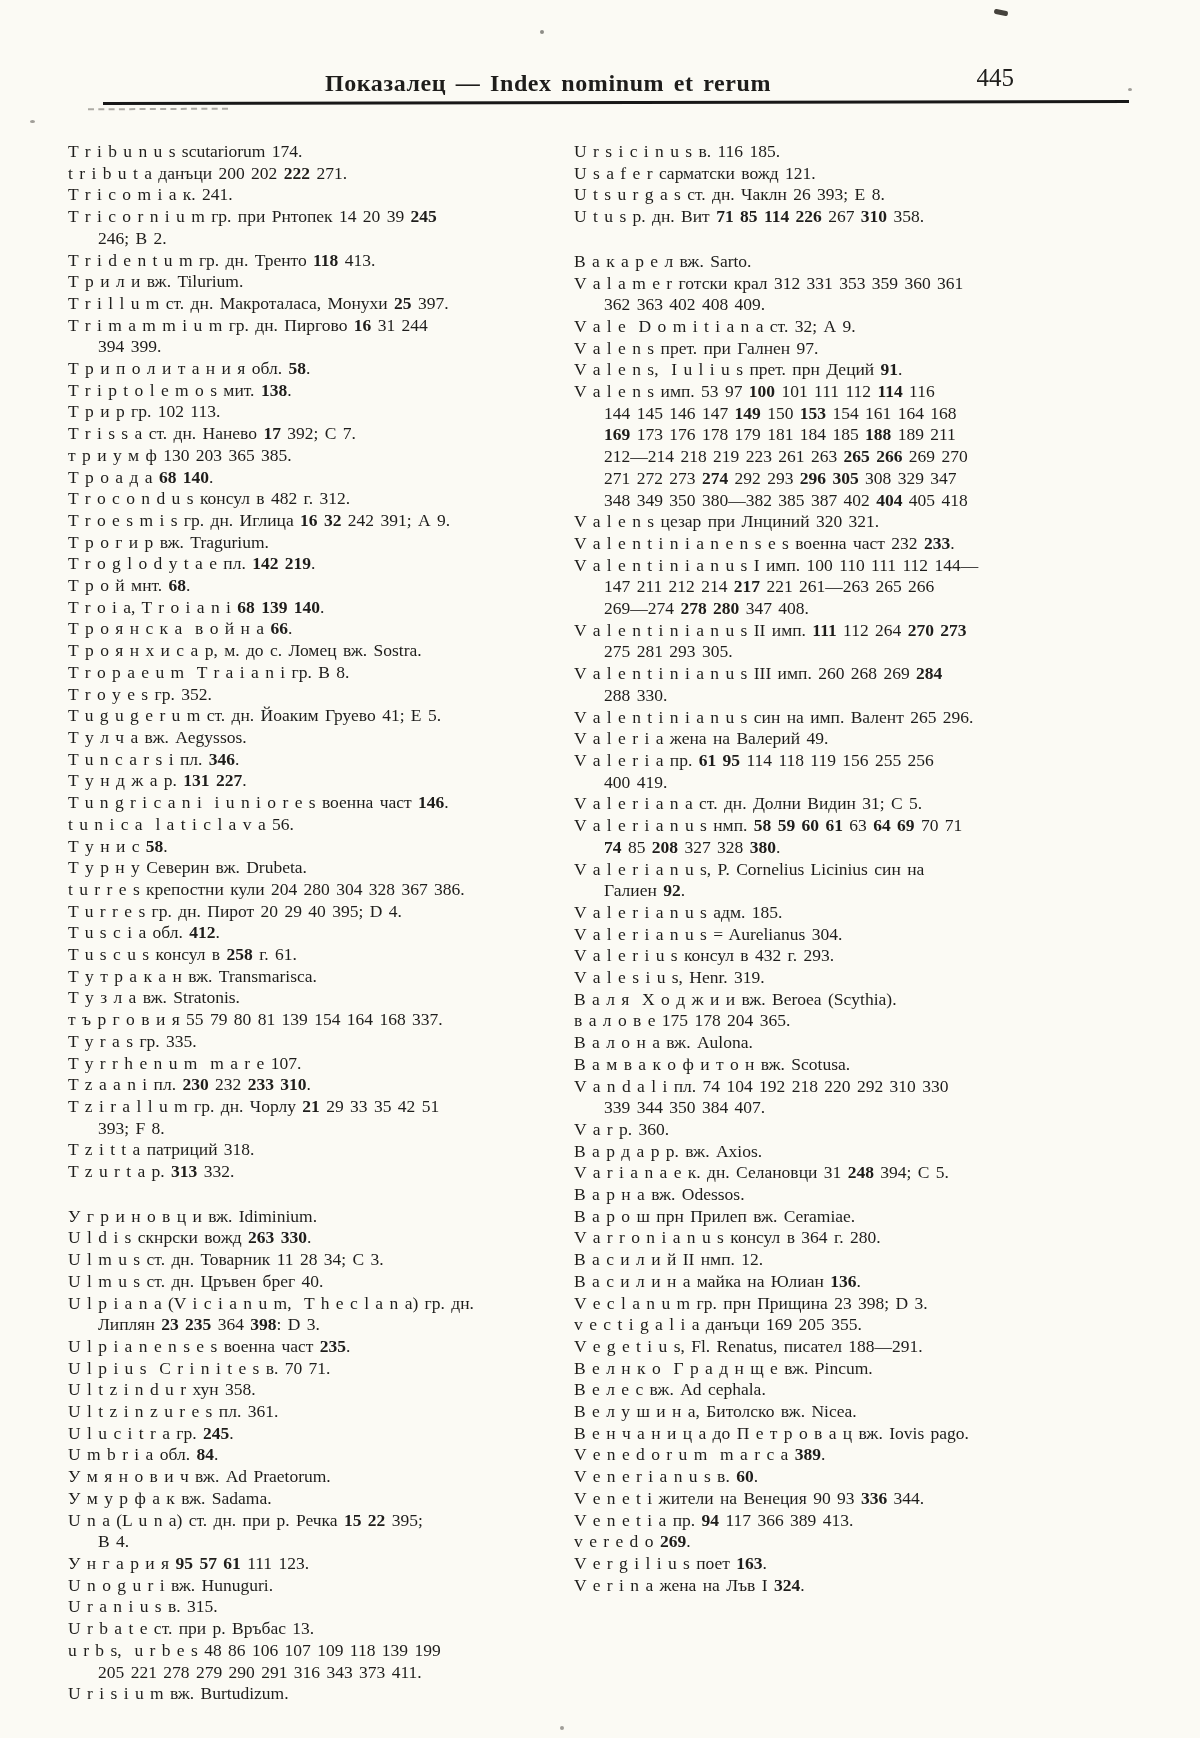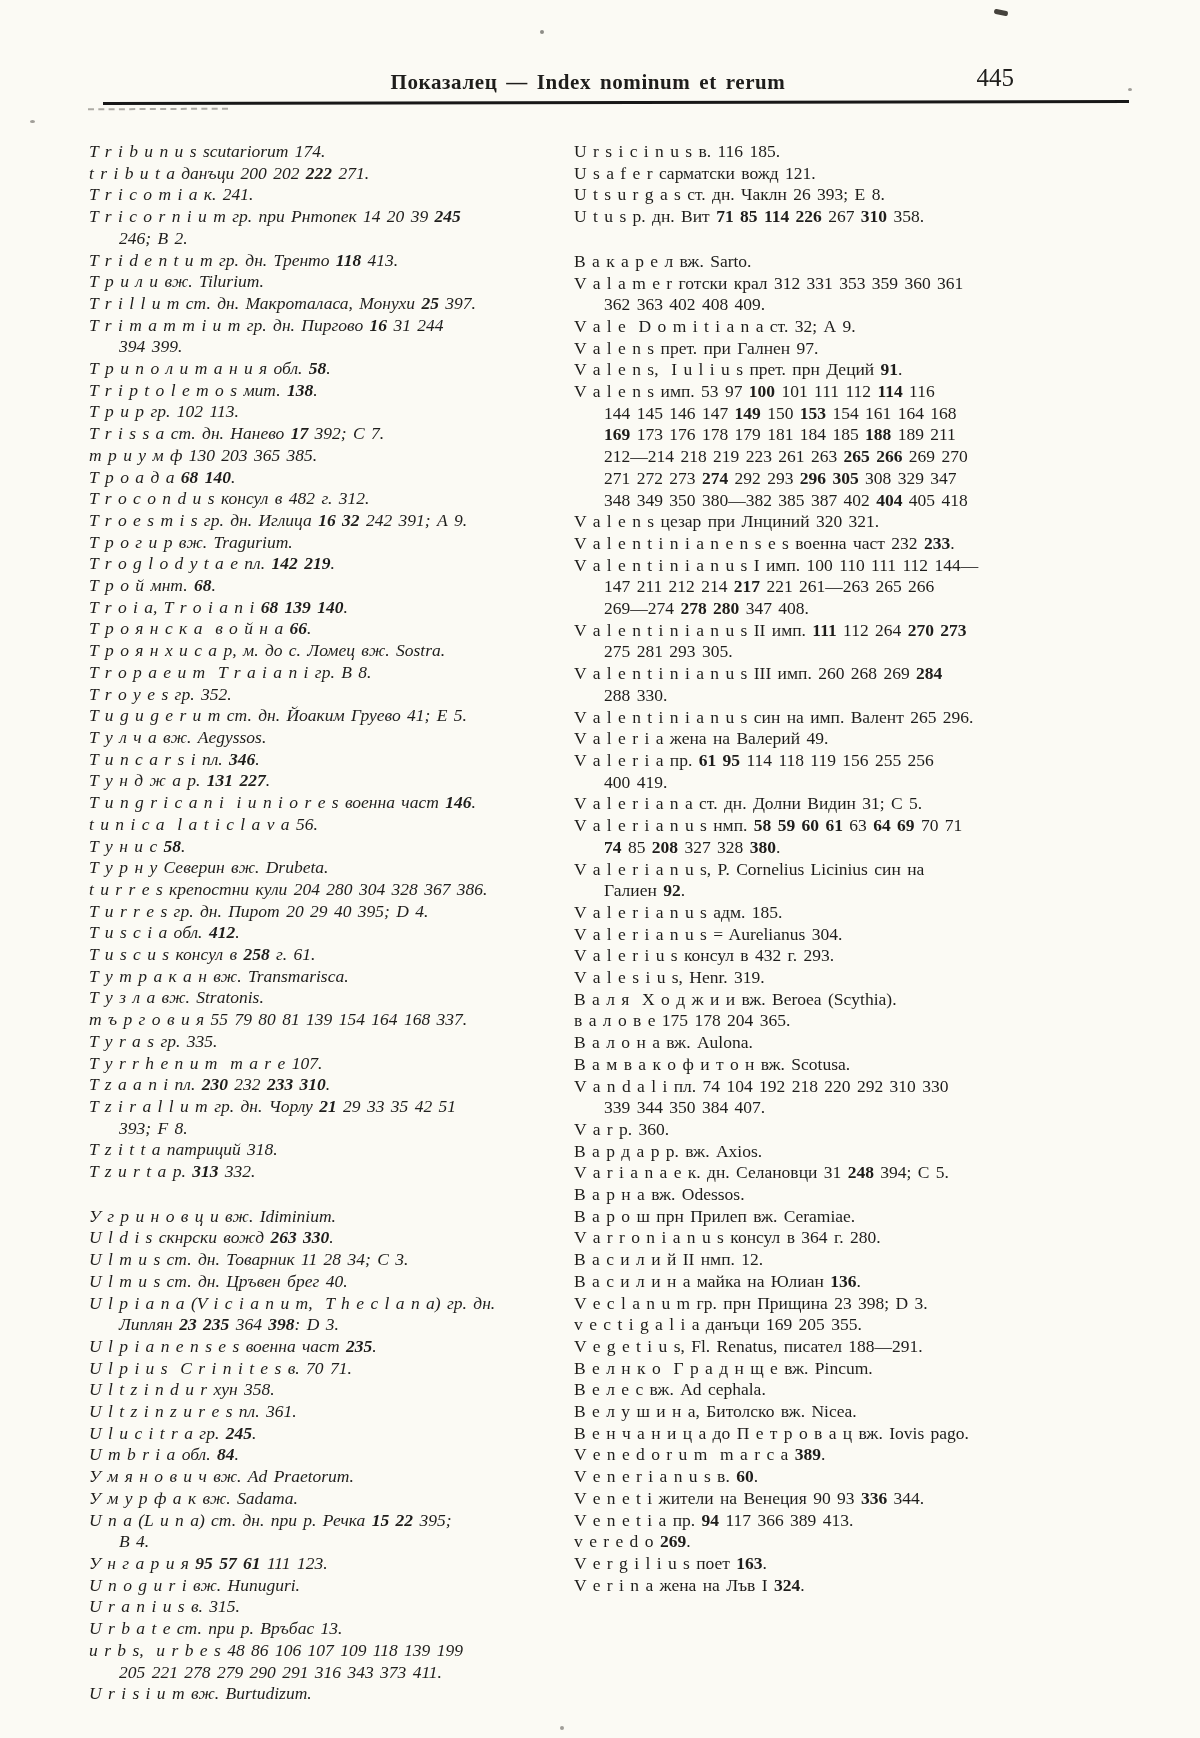--- a/index.html
+++ b/index.html
@@ -4,39 +4,39 @@
 <style>
   html,body{margin:0;padding:0;background:#e8e6e0;}
   .page{
     position:relative;width:1200px;height:1738px;margin:0 auto;
     background:#fbfaf4;
     font-family:"Liberation Serif","DejaVu Serif",serif;
     color:#1e1d1b;overflow:hidden;
   }
   .header-title{
     position:absolute;top:70px;left:0;width:1096px;text-align:center;
-    font-size:21px;font-weight:700;letter-spacing:.6px;word-spacing:3px;padding-left:40px;
+    font-size:24px;font-weight:700;letter-spacing:.6px;word-spacing:3px;
   }
   .page-number{
     position:absolute;top:64px;right:186px;
     font-size:25px;font-weight:400;
   }
   .rule{
     position:absolute;top:101px;left:103px;width:1026px;height:3px;
     background:#181818;transform:rotate(-.12deg);
   }
   .rule-frag{
     position:absolute;top:108px;left:88px;width:140px;height:0;
     border-top:2px dashed #6f6c66;opacity:.55;transform:rotate(-.3deg);
   }
   .col{
     position:absolute;top:141px;
     font-size:17.5px;line-height:21.7px;word-spacing:2px;
   }
-  .col-left{left:89px;width:540px;font-style:italic;}
+  .col-left{left:68px;width:540px;}
   .col-right{left:574px;width:578px;}
   .entry{white-space:pre-wrap;padding-left:30px;text-indent:-30px;}
   .entry b{font-weight:700;}
   .gap{height:23px;}
   .speck{position:absolute;background:#45423c;border-radius:50%;}
   .s1{top:10px;right:192px;width:14px;height:5px;border-radius:2px;transform:rotate(12deg);}
   .s2{top:30px;left:540px;width:4px;height:4px;opacity:.6;}
   .s3{top:120px;left:30px;width:5px;height:3px;opacity:.5;}
   .s4{top:1726px;left:560px;width:4px;height:4px;opacity:.5;}
   .s5{top:88px;left:1128px;width:4px;height:3px;opacity:.5;}

